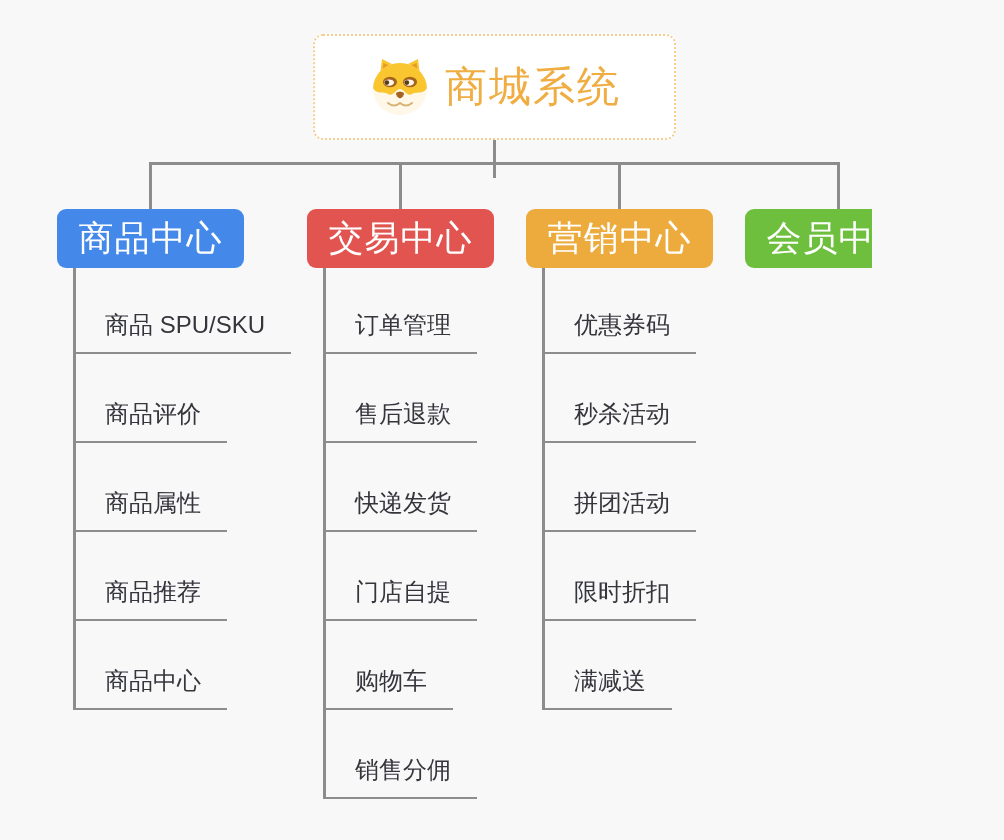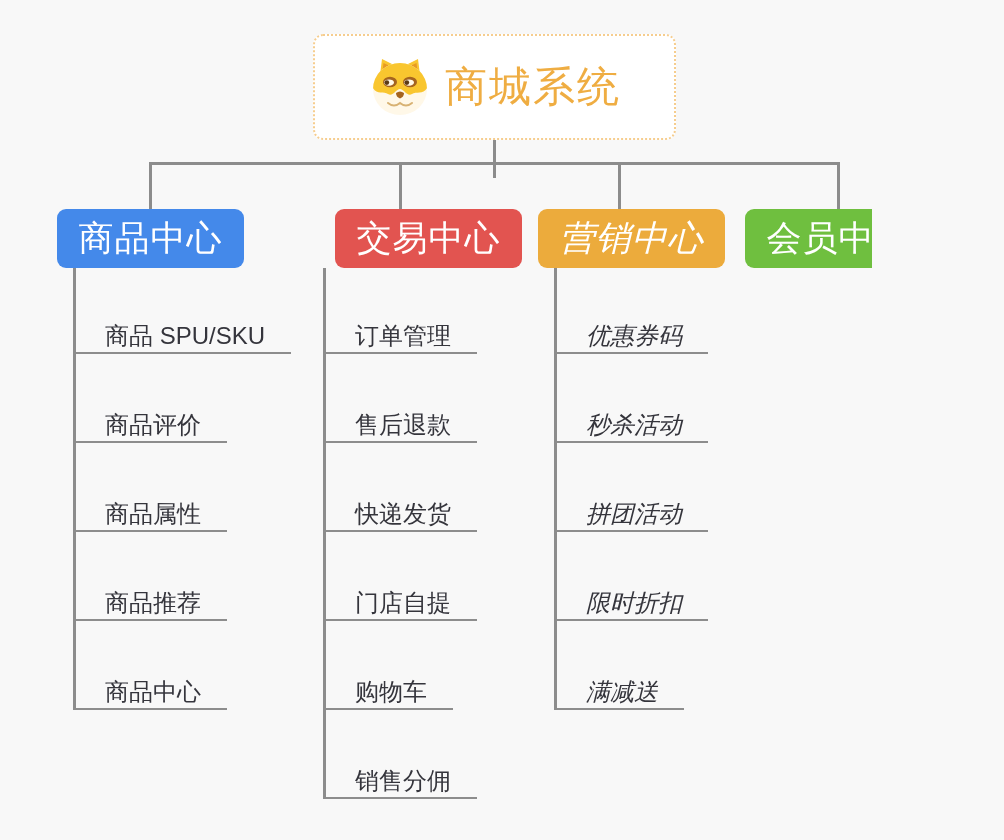--- a/index.html
+++ b/index.html
@@ -60,21 +60,21 @@
   }
   .leaf {
     height: 89px;
     display: flex;
     align-items: flex-end;
   }
   .leaf:first-child { height: 86px; }
   .leaf-label {
     display: inline-block;
     border-bottom: 2.5px solid #8d8d8d;
-    padding: 0 26px 3px 29px;
+    padding: 0 26px 14px 29px;
     font-size: 24px;
     line-height: 1.1;
     color: #35353c;
     white-space: nowrap;
   }
 </style>
 </head>
 <body>
 
 <div class="canvas">
@@ -132,21 +132,21 @@
           </div>
           <div class="leaf">
             <span class="leaf-label">商品推荐</span>
           </div>
           <div class="leaf">
             <span class="leaf-label">商品中心</span>
           </div>
         </div>
       </div>
       <div class="branch" style="left: 307px;">
-        <div class="branch-head" style="background: rgb(226, 84, 80); margin-left: 28px;">交易中心</div>
+        <div class="branch-head" style="background: rgb(226, 84, 80);">交易中心</div>
         <div class="branch-list" style="border-left-color: rgb(140, 140, 140); text-align: center;">
           <div class="leaf">
             <span class="leaf-label">订单管理</span>
           </div>
           <div class="leaf">
             <span class="leaf-label">售后退款</span>
           </div>
           <div class="leaf">
             <span class="leaf-label">快递发货</span>
           </div>
@@ -154,21 +154,21 @@
             <span class="leaf-label">门店自提</span>
           </div>
           <div class="leaf">
             <span class="leaf-label">购物车</span>
           </div>
           <div class="leaf">
             <span class="leaf-label">销售分佣</span>
           </div>
         </div>
       </div>
-      <div class="branch" style="left: 538px; font-style: italic;">
+      <div class="branch" style="left: 526px;">
         <div class="branch-head" style="background: rgb(236, 171, 60);">营销中心</div>
         <div class="branch-list" style="border-left-color: rgb(140, 140, 140);">
           <div class="leaf">
             <span class="leaf-label">优惠券码</span>
           </div>
           <div class="leaf">
             <span class="leaf-label">秒杀活动</span>
           </div>
           <div class="leaf">
             <span class="leaf-label">拼团活动</span>

